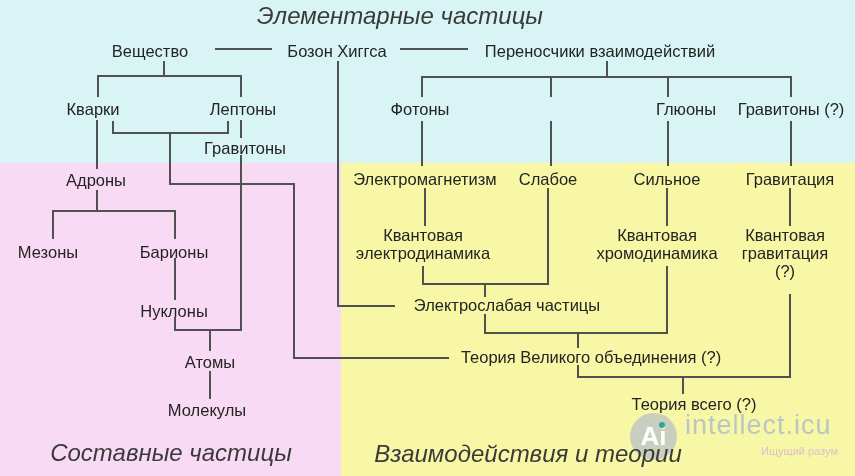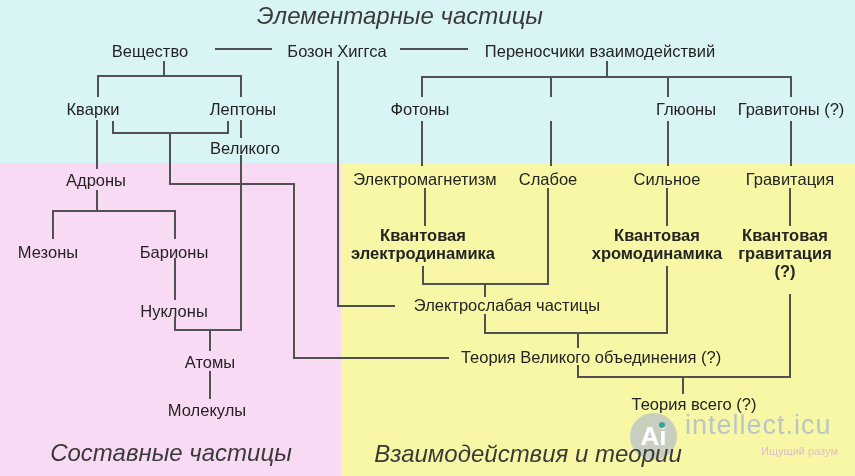--- a/index.html
+++ b/index.html
@@ -13,21 +13,21 @@
   #bg-right{left:341px;top:163px;width:514px;height:313px;background:#f7f7a6;}
   .title{
     position:absolute;transform:translateX(-50%);
     font-style:italic;font-size:24px;color:#3a3a3a;white-space:nowrap;
   }
   .node{
     position:absolute;transform:translateX(-50%);
     font-size:16.5px;line-height:18px;color:#242424;
     white-space:nowrap;text-align:center;
   }
-  .node.wrap{white-space:normal;font-weight:bold;}
+  .node.wrap{white-space:normal;}
   .ln{position:absolute;display:block;background:#515151;}
   
   #wm{position:absolute;left:4px;top:0;width:855px;height:476px;pointer-events:none;}
   .wm-logo{
     position:absolute;left:626px;top:413px;width:47px;height:47px;border-radius:50%;
     background:rgba(189,196,196,0.8);color:#ffffff;
     font-weight:bold;font-size:26px;text-align:center;line-height:47px;
   }
   .wm-dot{position:absolute;right:12px;top:9px;width:6px;height:6px;border-radius:50%;background:#2fa79b;}
   .wm-site{
@@ -114,21 +114,21 @@
 
   <div class="title" style="left:400px;top:2px">Элементарные частицы</div>
   <div class="title" style="left:171px;top:439px">Составные частицы</div>
   <div class="title" style="left:528px;top:440px">Взаимодействия и теории</div>
 
   <div class="node" style="left:150px;top:42px">Вещество</div>
   <div class="node" style="left:337px;top:42px">Бозон Хиггса</div>
   <div class="node" style="left:600px;top:42px">Переносчики взаимодействий</div>
   <div class="node" style="left:93px;top:100px">Кварки</div>
   <div class="node" style="left:243px;top:100px">Лептоны</div>
-  <div class="node" style="left:245px;top:139px">Великого</div>
+  <div class="node" style="left:245px;top:139px">Гравитоны</div>
   <div class="node" style="left:420px;top:100px">Фотоны</div>
   <div class="node" style="left:686px;top:100px">Глюоны</div>
   <div class="node" style="left:791px;top:100px">Гравитоны (?)</div>
   <div class="node" style="left:96px;top:171px">Адроны</div>
   <div class="node" style="left:48px;top:243px">Мезоны</div>
   <div class="node" style="left:174px;top:243px">Барионы</div>
   <div class="node" style="left:174px;top:302px">Нуклоны</div>
   <div class="node" style="left:210px;top:353px">Атомы</div>
   <div class="node" style="left:207px;top:401px">Молекулы</div>
   <div class="node" style="left:425px;top:170px">Электромагнетизм</div>

